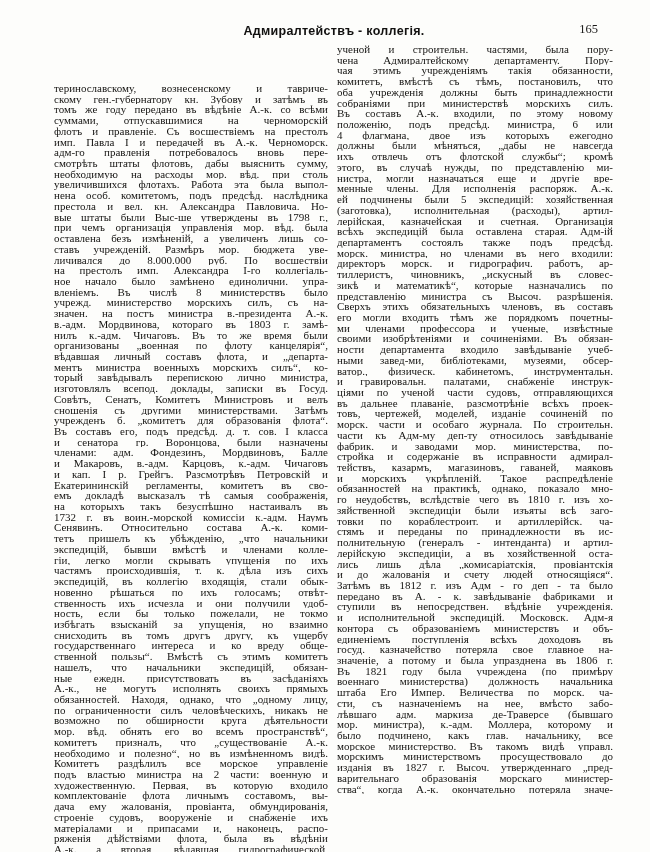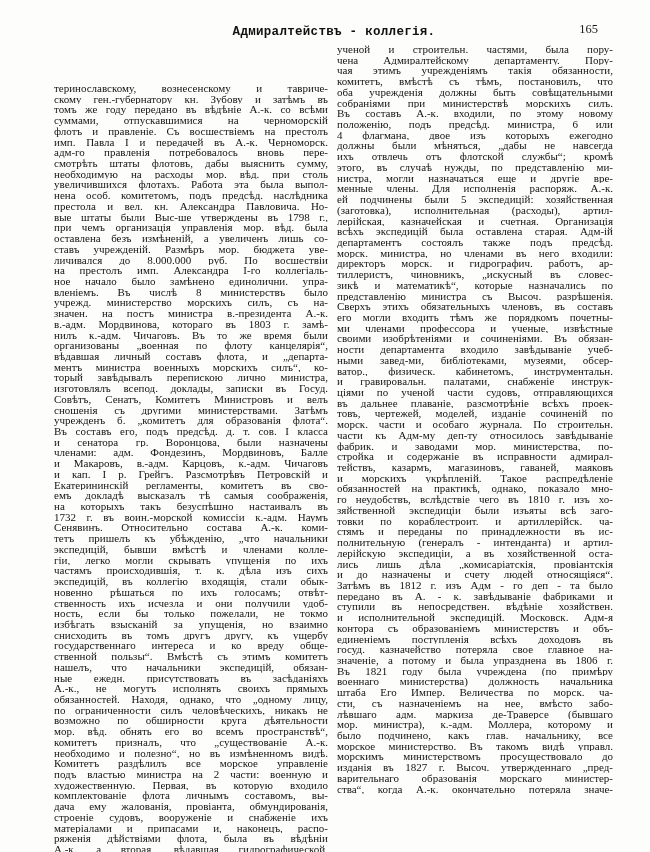--- a/index.html
+++ b/index.html
@@ -6,21 +6,21 @@
   body{
     width:650px;height:852px;
     background:#fbfbf9;
     font-family:"Liberation Serif", serif;
     color:#151412;
     -webkit-font-smoothing:antialiased;
   }
   .page{position:relative;width:650px;height:852px;overflow:hidden;background:#fdfdfb;}
   .running-head{position:absolute;top:21px;left:54px;width:560px;height:16px;text-align:center;}
   .running-title{
-    font-family:Liberation Mono, monospace;
+    font-family:Liberation Sans, sans-serif;
     font-weight:bold;font-size:12.5px;letter-spacing:.3px;color:#121110;
   }
   .page-number{
     position:absolute;top:22px;right:52px;
     font-size:12.5px;font-family:Liberation Serif, serif;color:#1a1918;
   }
   .col{position:absolute;top:44px;}
   .col-left{left:54px;width:274px;margin-top:39px;}
   .col-right{left:337px;width:276px;}
   .line{
@@ -114,21 +114,21 @@
       <div class="line"><span>строеніе судовъ, вооруженіе и снабженіе ихъ</span></div>
       <div class="line"><span>матеріалами и припасами и, наконецъ, распо-</span></div>
       <div class="line"><span>ряженія дѣйствіями флота, была въ вѣдѣніи</span></div>
       <div class="line"><span>А.-к. а вторая, вѣдавшая гидрографической,</span></div>
     </div>
   <div class="col col-right">
       <div class="line"><span>ученой и строительн. частями, была пору-</span></div>
       <div class="line"><span>чена </span><span class="it">Адмиралтейскому департаменту</span><span>. Пору-</span></div>
       <div class="line"><span>чая этимъ учрежденіямъ такія обязанности,</span></div>
       <div class="line"><span>комитетъ, вмѣстѣ съ тѣмъ, постановилъ, что</span></div>
-      <div class="line"><span>оба учрежденія должны быть </span><span class="it">совѣщательными</span></div>
+      <div class="line"><span>оба учрежденія должны быть </span><span class="it">принадлежности</span></div>
       <div class="line"><span class="it">собраніями</span><span> при министерствѣ морскихъ силъ.</span></div>
       <div class="line"><span>Въ составъ А.-к. входили, по этому новому</span></div>
       <div class="line"><span>положенію, подъ предсѣд. министра, 6 или</span></div>
       <div class="line"><span>4 флагмана, двое изъ которыхъ ежегодно</span></div>
       <div class="line"><span>должны были мѣняться, „дабы не навсегда</span></div>
       <div class="line"><span>ихъ отвлечь отъ флотской службы“; кромѣ</span></div>
       <div class="line"><span>этого, въ случаѣ нужды, по представленію ми-</span></div>
       <div class="line"><span>нистра, могли назначаться еще и другіе вре-</span></div>
       <div class="line"><span>менные члены. Для исполненія распоряж. А.-к.</span></div>
       <div class="line"><span>ей подчинены были 5 экспедицій: хозяйственная</span></div>
@@ -159,24 +159,24 @@
       <div class="line"><span>тействъ, казармъ, магазиновъ, гаваней, маяковъ</span></div>
       <div class="line"><span>и морскихъ укрѣпленій. Такое распредѣленіе</span></div>
       <div class="line"><span>обязанностей на практикѣ, однако, показало мно-</span></div>
       <div class="line"><span>го неудобствъ, вслѣдствіе чего въ 1810 г. изъ хо-</span></div>
       <div class="line"><span>зяйственной экспедиціи были изъяты всѣ заго-</span></div>
       <div class="line"><span>товки по кораблестроит. и артиллерійск. ча-</span></div>
       <div class="line"><span>стямъ и переданы по принадлежности въ ис-</span></div>
       <div class="line"><span>полнительную (генералъ - интенданта) и артил-</span></div>
       <div class="line"><span>лерійскую экспедиціи, а въ хозяйственной оста-</span></div>
       <div class="line"><span>лись лишь дѣла „комисаріатскія, провіантскія</span></div>
-      <div class="line"><span>и до назначены и счету людей относящіяся“.</span></div>
+      <div class="line"><span>и до жалованія и счету людей относящіяся“.</span></div>
       <div class="line"><span>Затѣмъ въ 1812 г. изъ Адм - го деп - та было</span></div>
       <div class="line"><span>передано въ А. - к. завѣдываніе фабриками и</span></div>
-      <div class="line"><span>ступили въ непосредствен. вѣдѣніе хозяйствен.</span></div>
+      <div class="line"><span>ступили въ непосредствен. вѣдѣніе учрежденія.</span></div>
       <div class="line"><span>и исполнительной экспедицій. </span><span class="it">Московск. Адм-я</span></div>
       <div class="line"><span class="it">контора</span><span> съ образованіемъ министерствъ и объ-</span></div>
       <div class="line"><span>единеніемъ поступленія всѣхъ доходовъ въ</span></div>
       <div class="line"><span>госуд. казначейство потеряла свое главное на-</span></div>
       <div class="line"><span>значеніе, а потому и была упразднена въ 1806 г.</span></div>
       <div class="line"><span>Въ 1821 году была учреждена (по примѣру</span></div>
       <div class="line"><span>военнаго министерства) должность начальника</span></div>
       <div class="line"><span>штаба Его Импер. Величества по морск. ча-</span></div>
       <div class="line"><span>сти, съ назначеніемъ на нее, вмѣсто забо-</span></div>
       <div class="line"><span>лѣвшаго адм. маркиза де-Траверсе (бывшаго</span></div>

